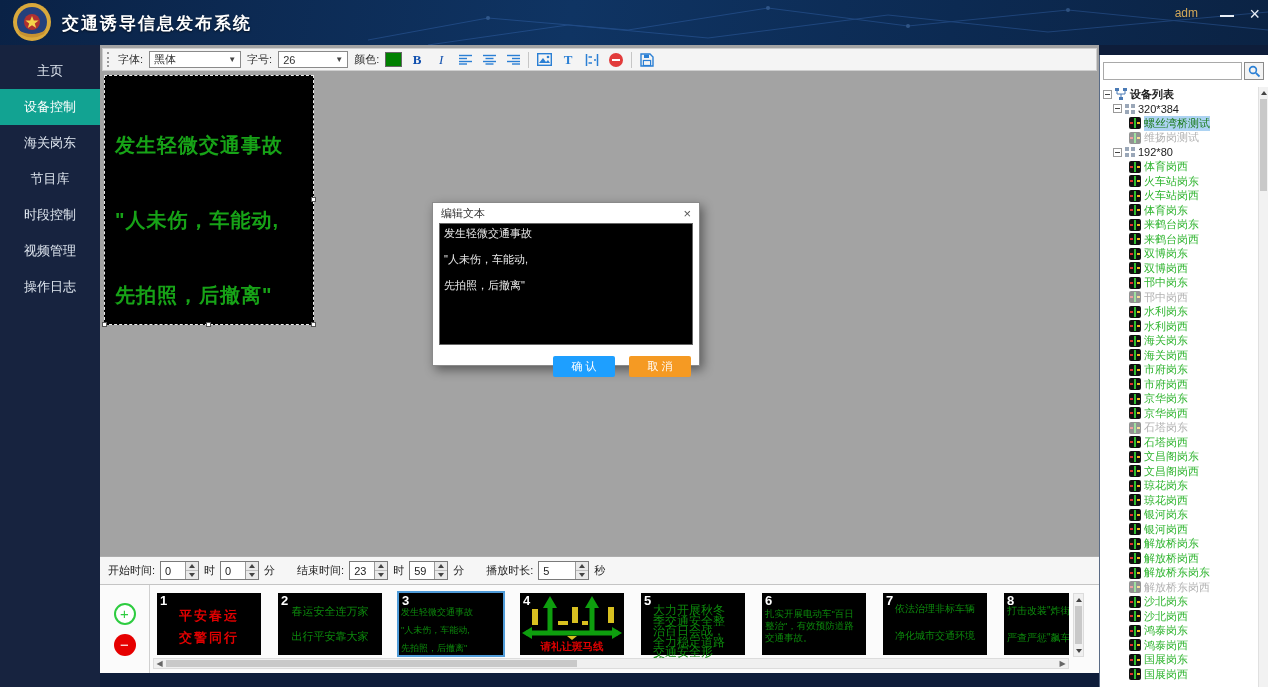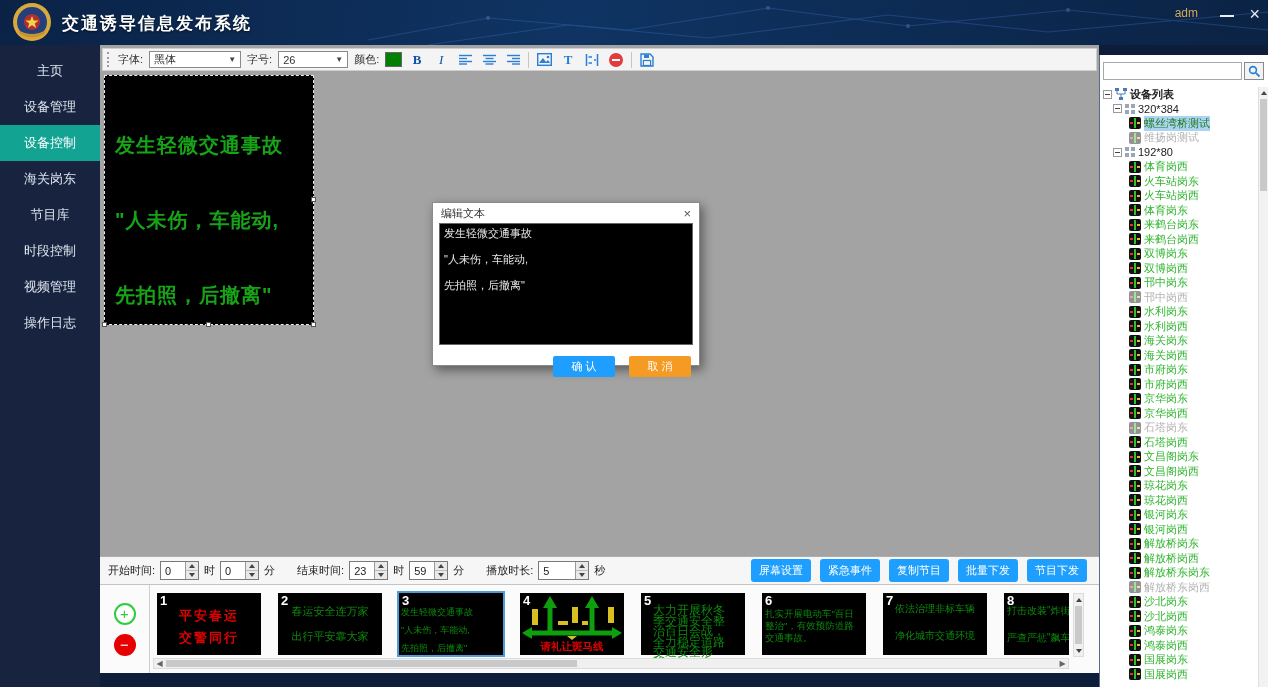--- a/index.html
+++ b/index.html
@@ -146,21 +146,20 @@
     </svg>
     <div class="hdr-title">交通诱导信息发布系统</div>
     <div class="hdr-user">adm</div>
     <div class="win-min"></div>
     <div class="win-close">×</div>
   </div>
 
   <div class="side">
 
   <div class="side-item">主页</div>
-      <div class="side-item">设备管理</div>
       <div class="side-item active">设备控制</div>
       <div class="side-item">海关岗东</div>
       <div class="side-item">节目库</div>
       <div class="side-item">时段控制</div>
       <div class="side-item">视频管理</div>
       <div class="side-item">操作日志</div>
     </div>
 
   <div class="main">
 
@@ -318,28 +317,20 @@
         <span class="btns">
             <div>
               <i class="tri-up"></i>
             </div>
             <div>
               <i class="tri-dn"></i>
             </div>
           </span>
       </div>
       <span>秒</span>
-      <div class="acts">
-
-      <button class="abtn">屏幕设置</button>
-          <button class="abtn">紧急事件</button>
-          <button class="abtn">复制节目</button>
-          <button class="abtn">批量下发</button>
-          <button class="abtn">节目下发</button>
-        </div>
     </div>
 
     <div class="strip">
       <div class="strip-ctrl">
         <div class="addbtn">+</div>
         <div class="delbtn">−</div>
       </div>
       <div class="thumbs">
 
       <div class="prog p-red">

